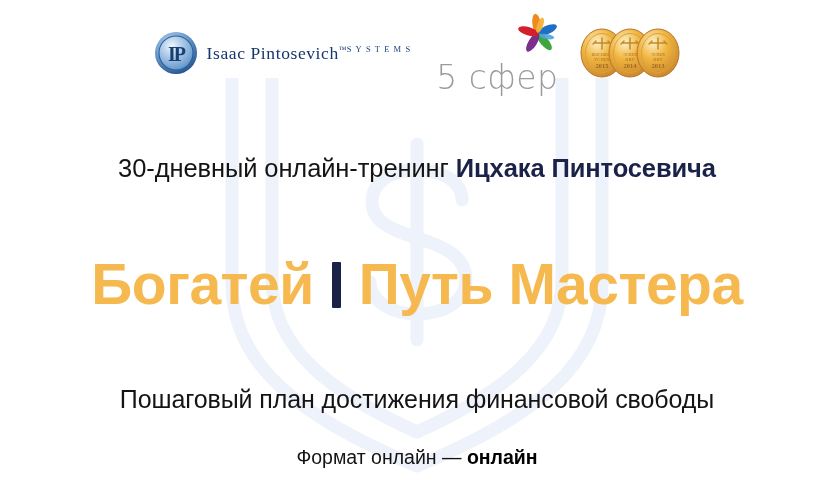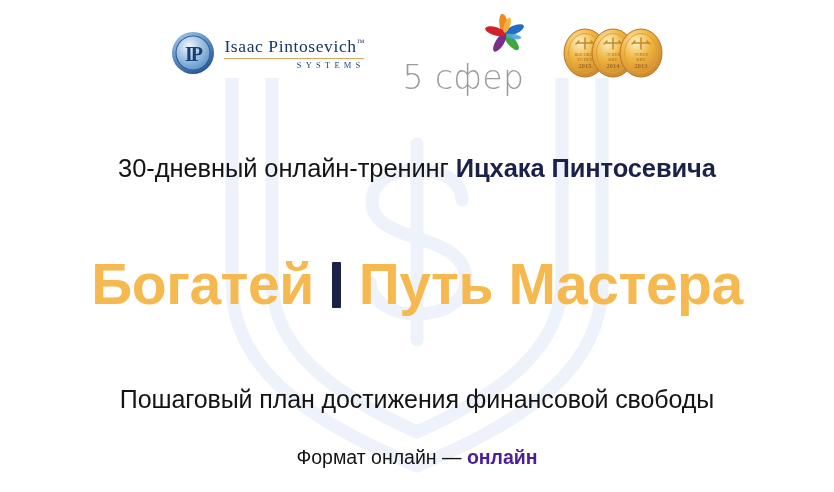--- a/index.html
+++ b/index.html
@@ -38,38 +38,38 @@
   
   #logo-strip {
     position: absolute;
     left: 0;
     top: 22px;
     width: 834px;
     height: 62px;
     display: flex;
     align-items: center;
     justify-content: center;
-    gap: 38px;
+    gap: 22px;
     z-index: 3;
   }
 
   
   .ips-logo {
     display: flex;
     align-items: center;
     gap: 9px;
   }
   .ips-seal {
     width: 44px;
     height: 44px;
     flex: 0 0 44px;
   }
   .ips-words {
     display: flex;
-    flex-direction: column;
+    flex-direction: row;
     align-items: stretch;
     justify-content: center;
     padding-top: 1px;
   }
   .ips-name {
     font-family: "Liberation Serif", "DejaVu Serif", serif;
     font-size: 17.5px;
     letter-spacing: 0.6px;
     color: #14366b;
     line-height: 1;
@@ -200,21 +200,21 @@
     left: 0;
     top: 447px;
     width: 834px;
     font-size: 19.5px;
     color: #141414;
     line-height: 1.1;
     white-space: nowrap;
   }
   #format-line .strong {
     font-weight: bold;
-    color: #4c1d95;
+    color: #000000;
   }
 </style>
 </head>
 <body>
 
 <div id="slide">
 
   <svg id="watermark" viewBox="0 0 834 414" aria-hidden="true">
     <g fill="none" stroke="#eef2fa" stroke-width="13" stroke-linejoin="round" stroke-linecap="round">
 

